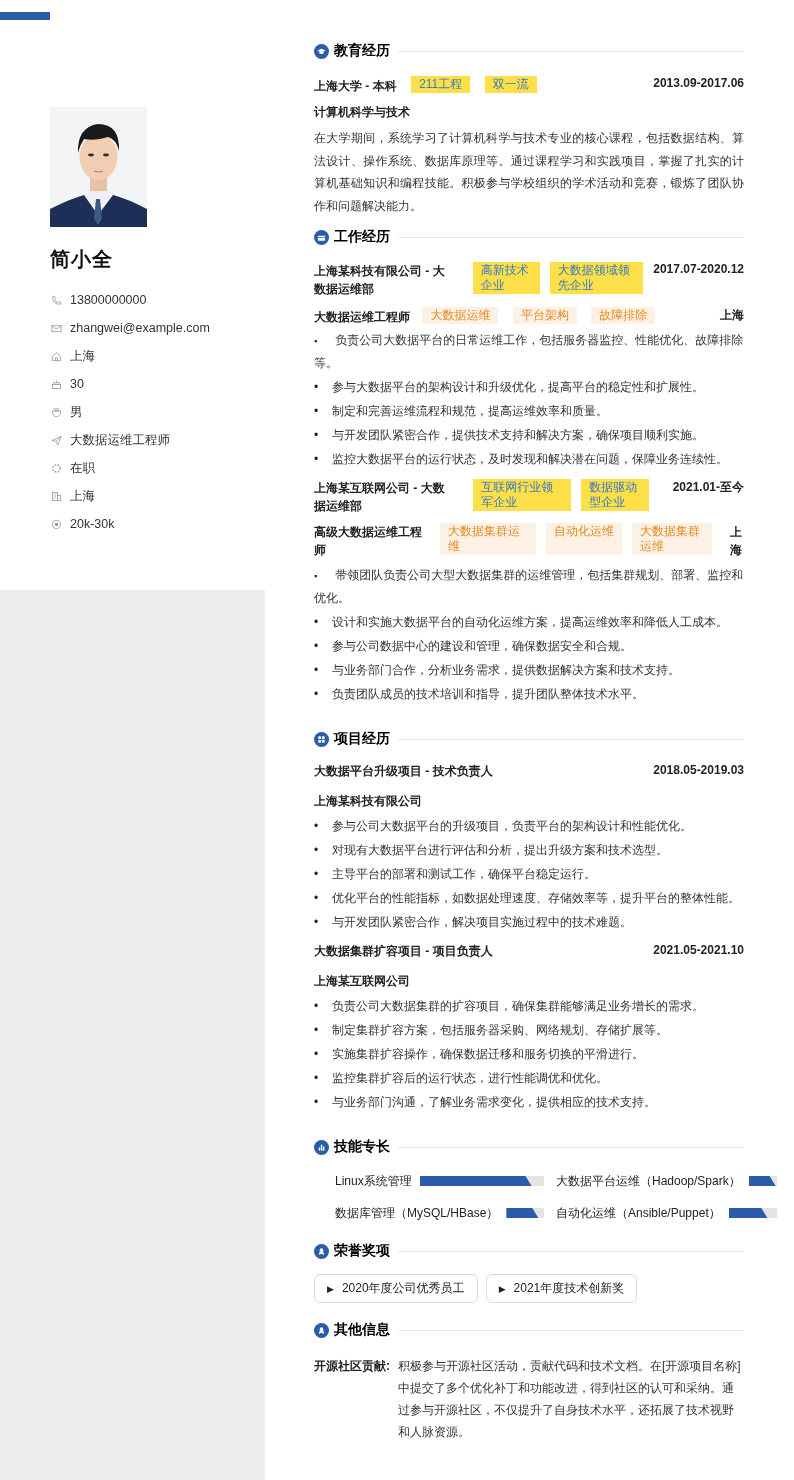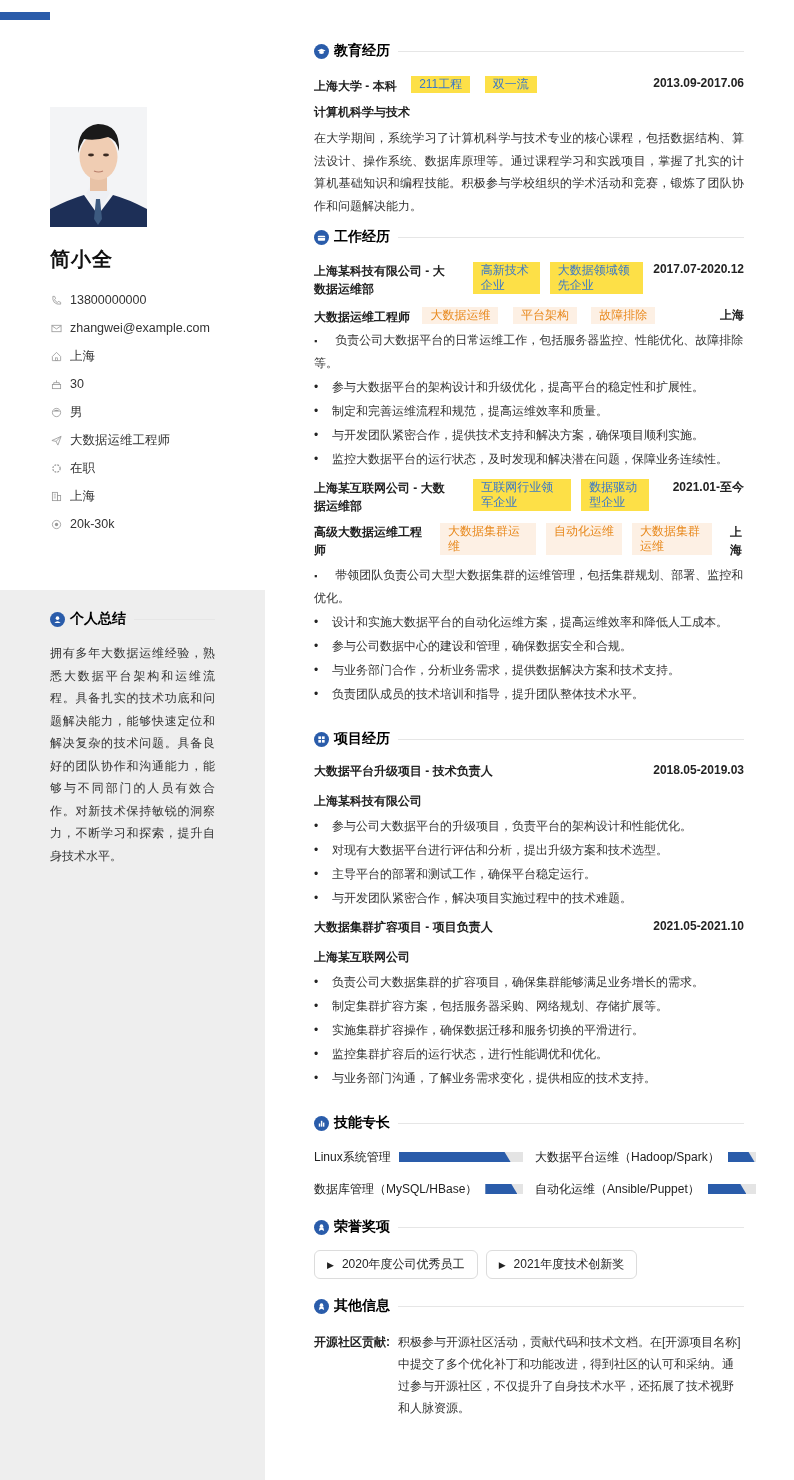--- a/index.html
+++ b/index.html
@@ -37,21 +37,21 @@
   .date { font-weight: bold; font-size: 12px; color: #222; white-space: nowrap; }
   .tag-blue { display: inline-block; background: #fde047; color: #3a78c9; font-size: 12px; line-height: 15px; padding: 1px 8px; margin-left: 10px; vertical-align: top; }
   .tag-orange { display: inline-block; background: #fdf0e4; color: #e8891d; font-size: 12px; line-height: 15px; padding: 1px 8px; margin-left: 10px; vertical-align: top; }
   .para { font-size: 12px; line-height: 22.5px; color: #333; text-align: justify; }
   ul.bullets { list-style: none; }
   ul.bullets li { font-size: 12px; line-height: 22px; color: #333; position: relative; padding-left: 18px; margin-bottom: 2px; }
   ul.bullets li::before { content: "•"; position: absolute; left: 0; top: 0; color: #222; }
   ul.bullets li.sq { padding-left: 0; text-indent: 18px; }
   ul.bullets li.sq::before { content: "▪"; font-size: 9px; left: -18px; text-indent: 0; position: relative; margin-right: 0; display: inline; }
 
-  .skills { display: grid; grid-template-columns: 209px 221px; row-gap: 10px; column-gap: 12px; margin-top: 12px; }
+  .skills { display: grid; grid-template-columns: 209px 221px; row-gap: 10px; column-gap: 12px; margin-top: 12px; margin-left: 21px; }
   .skill { display: flex; align-items: center; height: 22px; }
   .skill-label { font-size: 12px; color: #222; white-space: nowrap; margin-right: 8px; }
   .skill-track { flex: 1; height: 10px; background: #e4e4e4; position: relative; overflow: hidden; }
   .skill-fill { position: absolute; left: 0; top: 0; height: 10px; background: #2a5caa; clip-path: polygon(0 0, calc(100% - 6px) 0, 100% 100%, 0 100%); }
 
   .awards { display: flex; gap: 8px; margin-top: 12px; }
   .award { border: 1px solid #dcdcdc; border-radius: 6px; padding: 0 12px; height: 29px; display: flex; align-items: center; font-size: 12px; color: #222; background: #fff; }
   .award .tri { font-size: 9px; margin-right: 8px; }
 
   .other { display: flex; margin-top: 14px; }
@@ -159,33 +159,20 @@
       <span class="ic">
           <svg viewBox="0 0 12 12">
             <circle cx="6" cy="6" r="4.5" fill="none" stroke="#999" stroke-width="0.9"></circle>
             <circle cx="6" cy="6" r="1.8" fill="#999"></circle>
           </svg>
         </span>
       <span>20k-30k</span>
     </div>
   </div>
 
-  <div class="summary">
-    <div class="sec-head">
-      <span class="sec-icon">
-          <svg viewBox="0 0 10 10">
-            <circle cx="5" cy="3.5" r="2" fill="#fff"></circle>
-            <path d="M1.5 9 Q5 5 8.5 9 Z" fill="#fff"></path>
-          </svg>
-        </span>
-      <span class="sec-title">个人总结</span>
-      <span class="sec-line"></span>
-    </div>
-    <p class="summary-text">拥有多年大数据运维经验，熟悉大数据平台架构和运维流程。具备扎实的技术功底和问题解决能力，能够快速定位和解决复杂的技术问题。具备良好的团队协作和沟通能力，能够与不同部门的人员有效合作。对新技术保持敏锐的洞察力，不断学习和探索，提升自身技术水平。</p>
-  </div>
 </aside>
 
 <main class="main">
 
   <section class="section">
     <div class="sec-head">
       <span class="sec-icon">
           <svg viewBox="0 0 10 10">
             <path d="M0.5 4 L5 2 L9.5 4 L5 6 Z" fill="#fff"></path>
             <path d="M2.5 5 L2.5 7 Q5 8.5 7.5 7 L7.5 5" fill="#fff"></path>
@@ -290,20 +277,21 @@
     <div style="margin-top:13px;">
       <div class="row">
         <span class="bold">大数据平台升级项目 - 技术负责人</span>
         <span class="date">2018.05-2019.03</span>
       </div>
       <div class="bold" style="margin-top:13px;">上海某科技有限公司</div>
       <ul class="bullets" style="margin-top:5px;">
         <li>参与公司大数据平台的升级项目，负责平台的架构设计和性能优化。</li>
         <li>对现有大数据平台进行评估和分析，提出升级方案和技术选型。</li>
         <li>主导平台的部署和测试工作，确保平台稳定运行。</li>
+        <li>优化平台的性能指标，如数据处理速度、存储效率等，提升平台的整体性能。</li>
         <li>与开发团队紧密合作，解决项目实施过程中的技术难题。</li>
       </ul>
     </div>
 
     <div style="margin-top:10px;">
       <div class="row">
         <span class="bold">大数据集群扩容项目 - 项目负责人</span>
         <span class="date">2021.05-2021.10</span>
       </div>
       <div class="bold" style="margin-top:13px;">上海某互联网公司</div>

